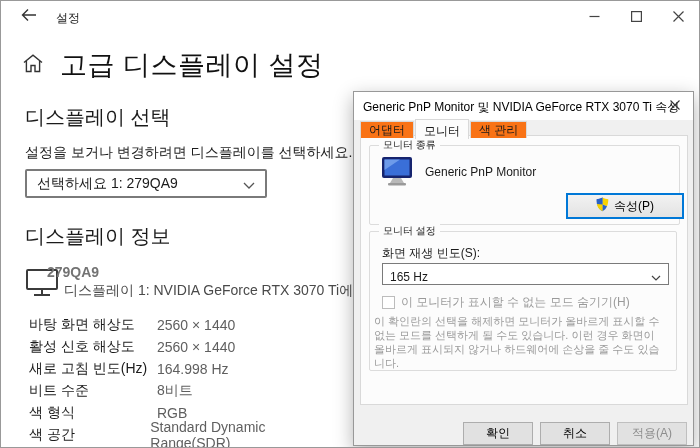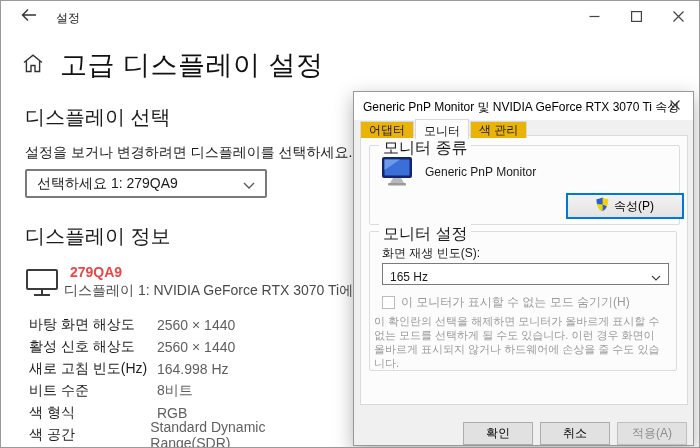--- a/index.html
+++ b/index.html
@@ -31,51 +31,51 @@
                   border:2px solid #7a7a7a; border-radius:2px; background:#fff;
                   display:flex; align-items:center; padding:0 10px; cursor:pointer; }
   .uwp-dropdown .val { font-size:14px; color:#1b1b1b; flex:1; }
   .uwp-chevron svg { stroke:#555; }
 
   .mon-outline { position:absolute; left:25px; top:268px; width:32px; height:28px; }
   .mon-outline .scr { width:32px; height:21px; border:2px solid #3b3b3b; border-radius:2px; }
   .mon-outline .neck { width:2px; height:4px; background:#3b3b3b; margin:0 auto; }
   .mon-outline .base { width:16px; height:2px; background:#3b3b3b; margin:0 auto; }
 
-  .mon-name { position:absolute; left:69px; top:263px; font-size:14px; font-weight:700; color:#ef4444; }
+  .mon-name { position:absolute; left:46px; top:263px; font-size:14px; font-weight:700; color:#737373; }
   .mon-conn { position:absolute; left:63px; top:281px; font-size:14px; color:#4a4a4a; }
 
   .props { position:absolute; left:28px; top:313px; width:310px; }
   .prop-row { display:flex; height:22px; align-items:center; }
   .prop-label { width:128px; font-size:14px; color:#1b1b1b; }
   .prop-value { font-size:14px; color:#5f5f5f; }
 
   
   .dialog { position:absolute; left:352px; top:90px; width:341px; height:355px;
             background:#f0f0f0; border:1px solid #989898;
             box-shadow:0 6px 18px rgba(0,0,0,0.30); font-size:12px; }
   .dlg-titlebar { position:absolute; left:0; top:0; width:100%; height:28px; background:#fff; }
   .dlg-title { position:absolute; left:9px; top:7px; font-size:12px; color:#000; white-space:nowrap; }
   .dlg-close { position:absolute; right:4px; top:2px; width:28px; height:24px;
                display:flex; align-items:center; justify-content:center; cursor:pointer; }
   .dlg-close svg { stroke:#333; }
 
   .tabs { position:absolute; left:6px; top:27px; display:flex; align-items:flex-end; z-index:3; }
-  .tab { padding:2px 8px 3px; border:1px solid #d9d9d9; border-bottom:none; background:#eab308;
+  .tab { padding:2px 8px 3px; border:1px solid #d9d9d9; border-bottom:none; background:#f97316;
          color:#1b1b1b; margin-right:1px; cursor:pointer; height:17px; line-height:12px; }
   .tab.active { background:#fcfcfc; height:20px; padding-top:5px; margin-bottom:-1px; }
 
   .tab-page { position:absolute; left:6px; top:43px; width:328px; height:270px;
               background:#fcfcfc; border:1px solid #d9d9d9; }
 
   .groupbox { position:absolute; border:1px solid #dcdcdc; border-radius:2px; }
   .gb1 { left:8px; top:9px; width:311px; height:80px; }
   .gb2 { left:8px; top:95px; width:308px; height:140px; }
   .gb-label { position:absolute; left:9px; top:-8px; background:#fcfcfc; padding:0 4px;
-              font-size:16px; color:#1b1b1b; }
+              font-size:10px; color:#1b1b1b; }
 
   .dev-icon { position:absolute; left:11px; top:10px; }
   .dev-name { position:absolute; left:55px; top:19px; font-size:12px; color:#1b1b1b; }
 
   .props-btn { position:absolute; left:196px; top:47px; width:118px; height:26px;
                background:linear-gradient(#f2f2f2,#e3e3e3); border:2px solid #0078d7;
                display:flex; align-items:center; justify-content:center; gap:5px;
                font-size:12px; color:#000; cursor:pointer; }
 
   .field-label { position:absolute; left:12px; top:13px; font-size:12px; color:#1b1b1b; }

